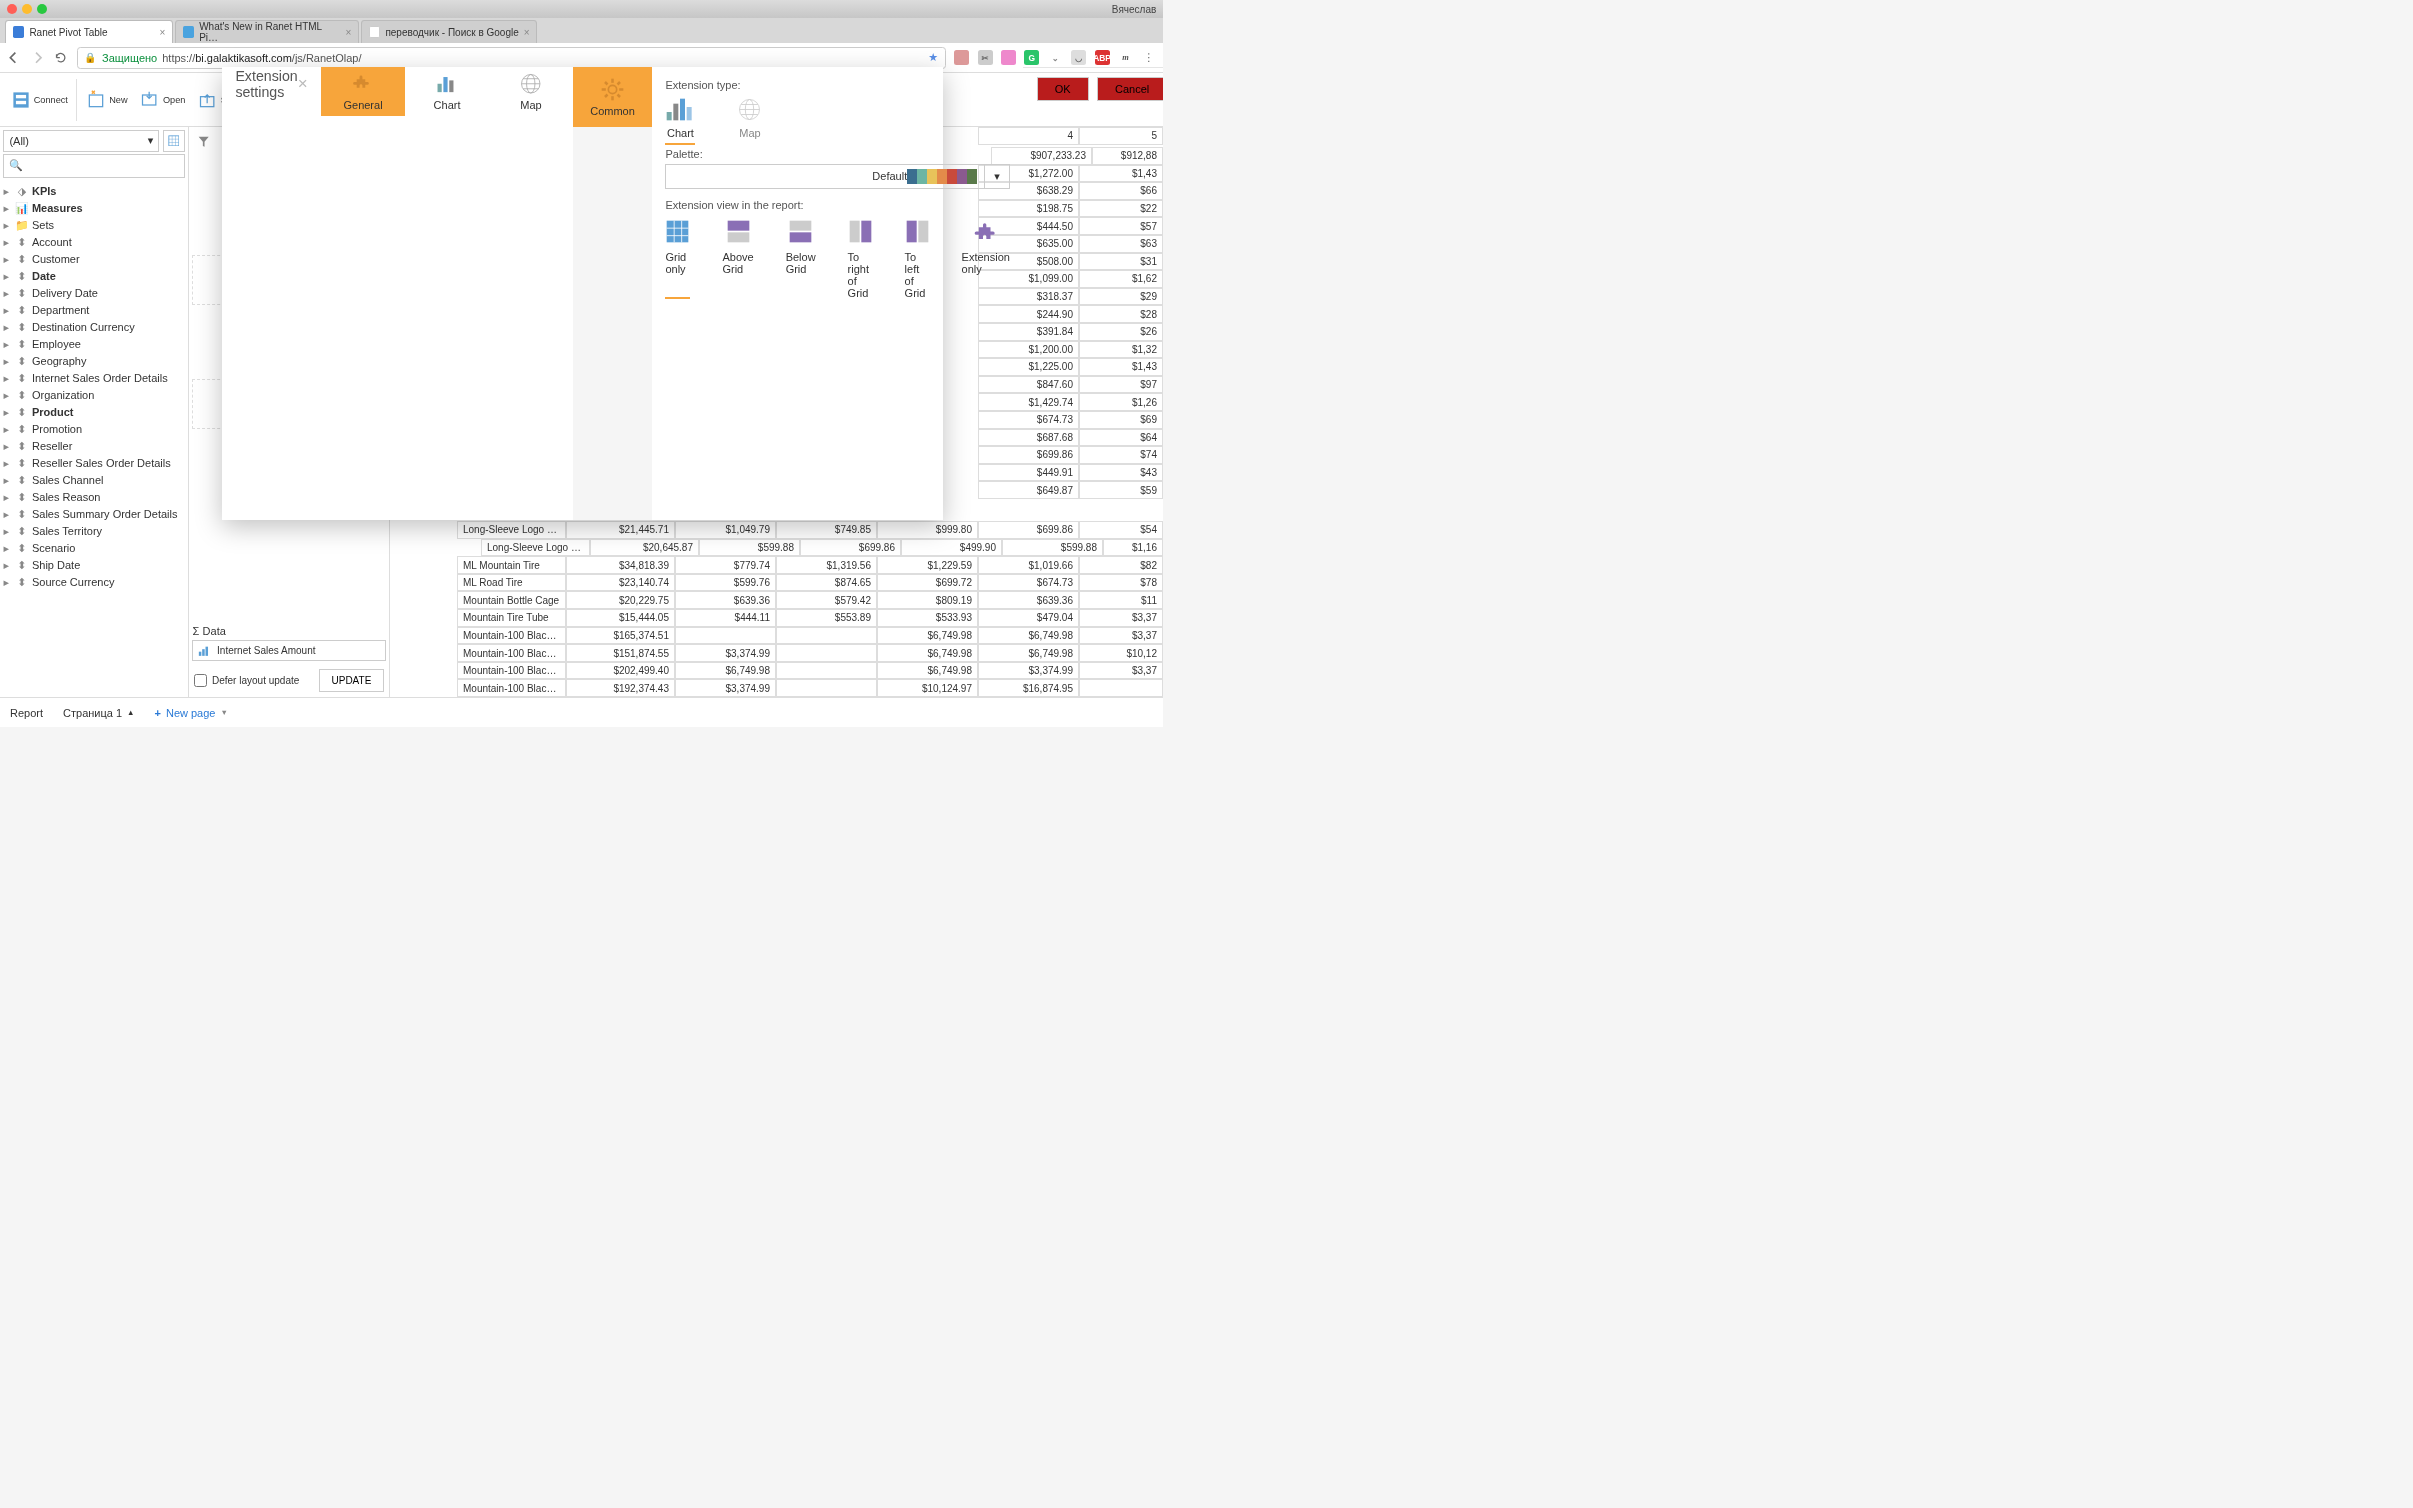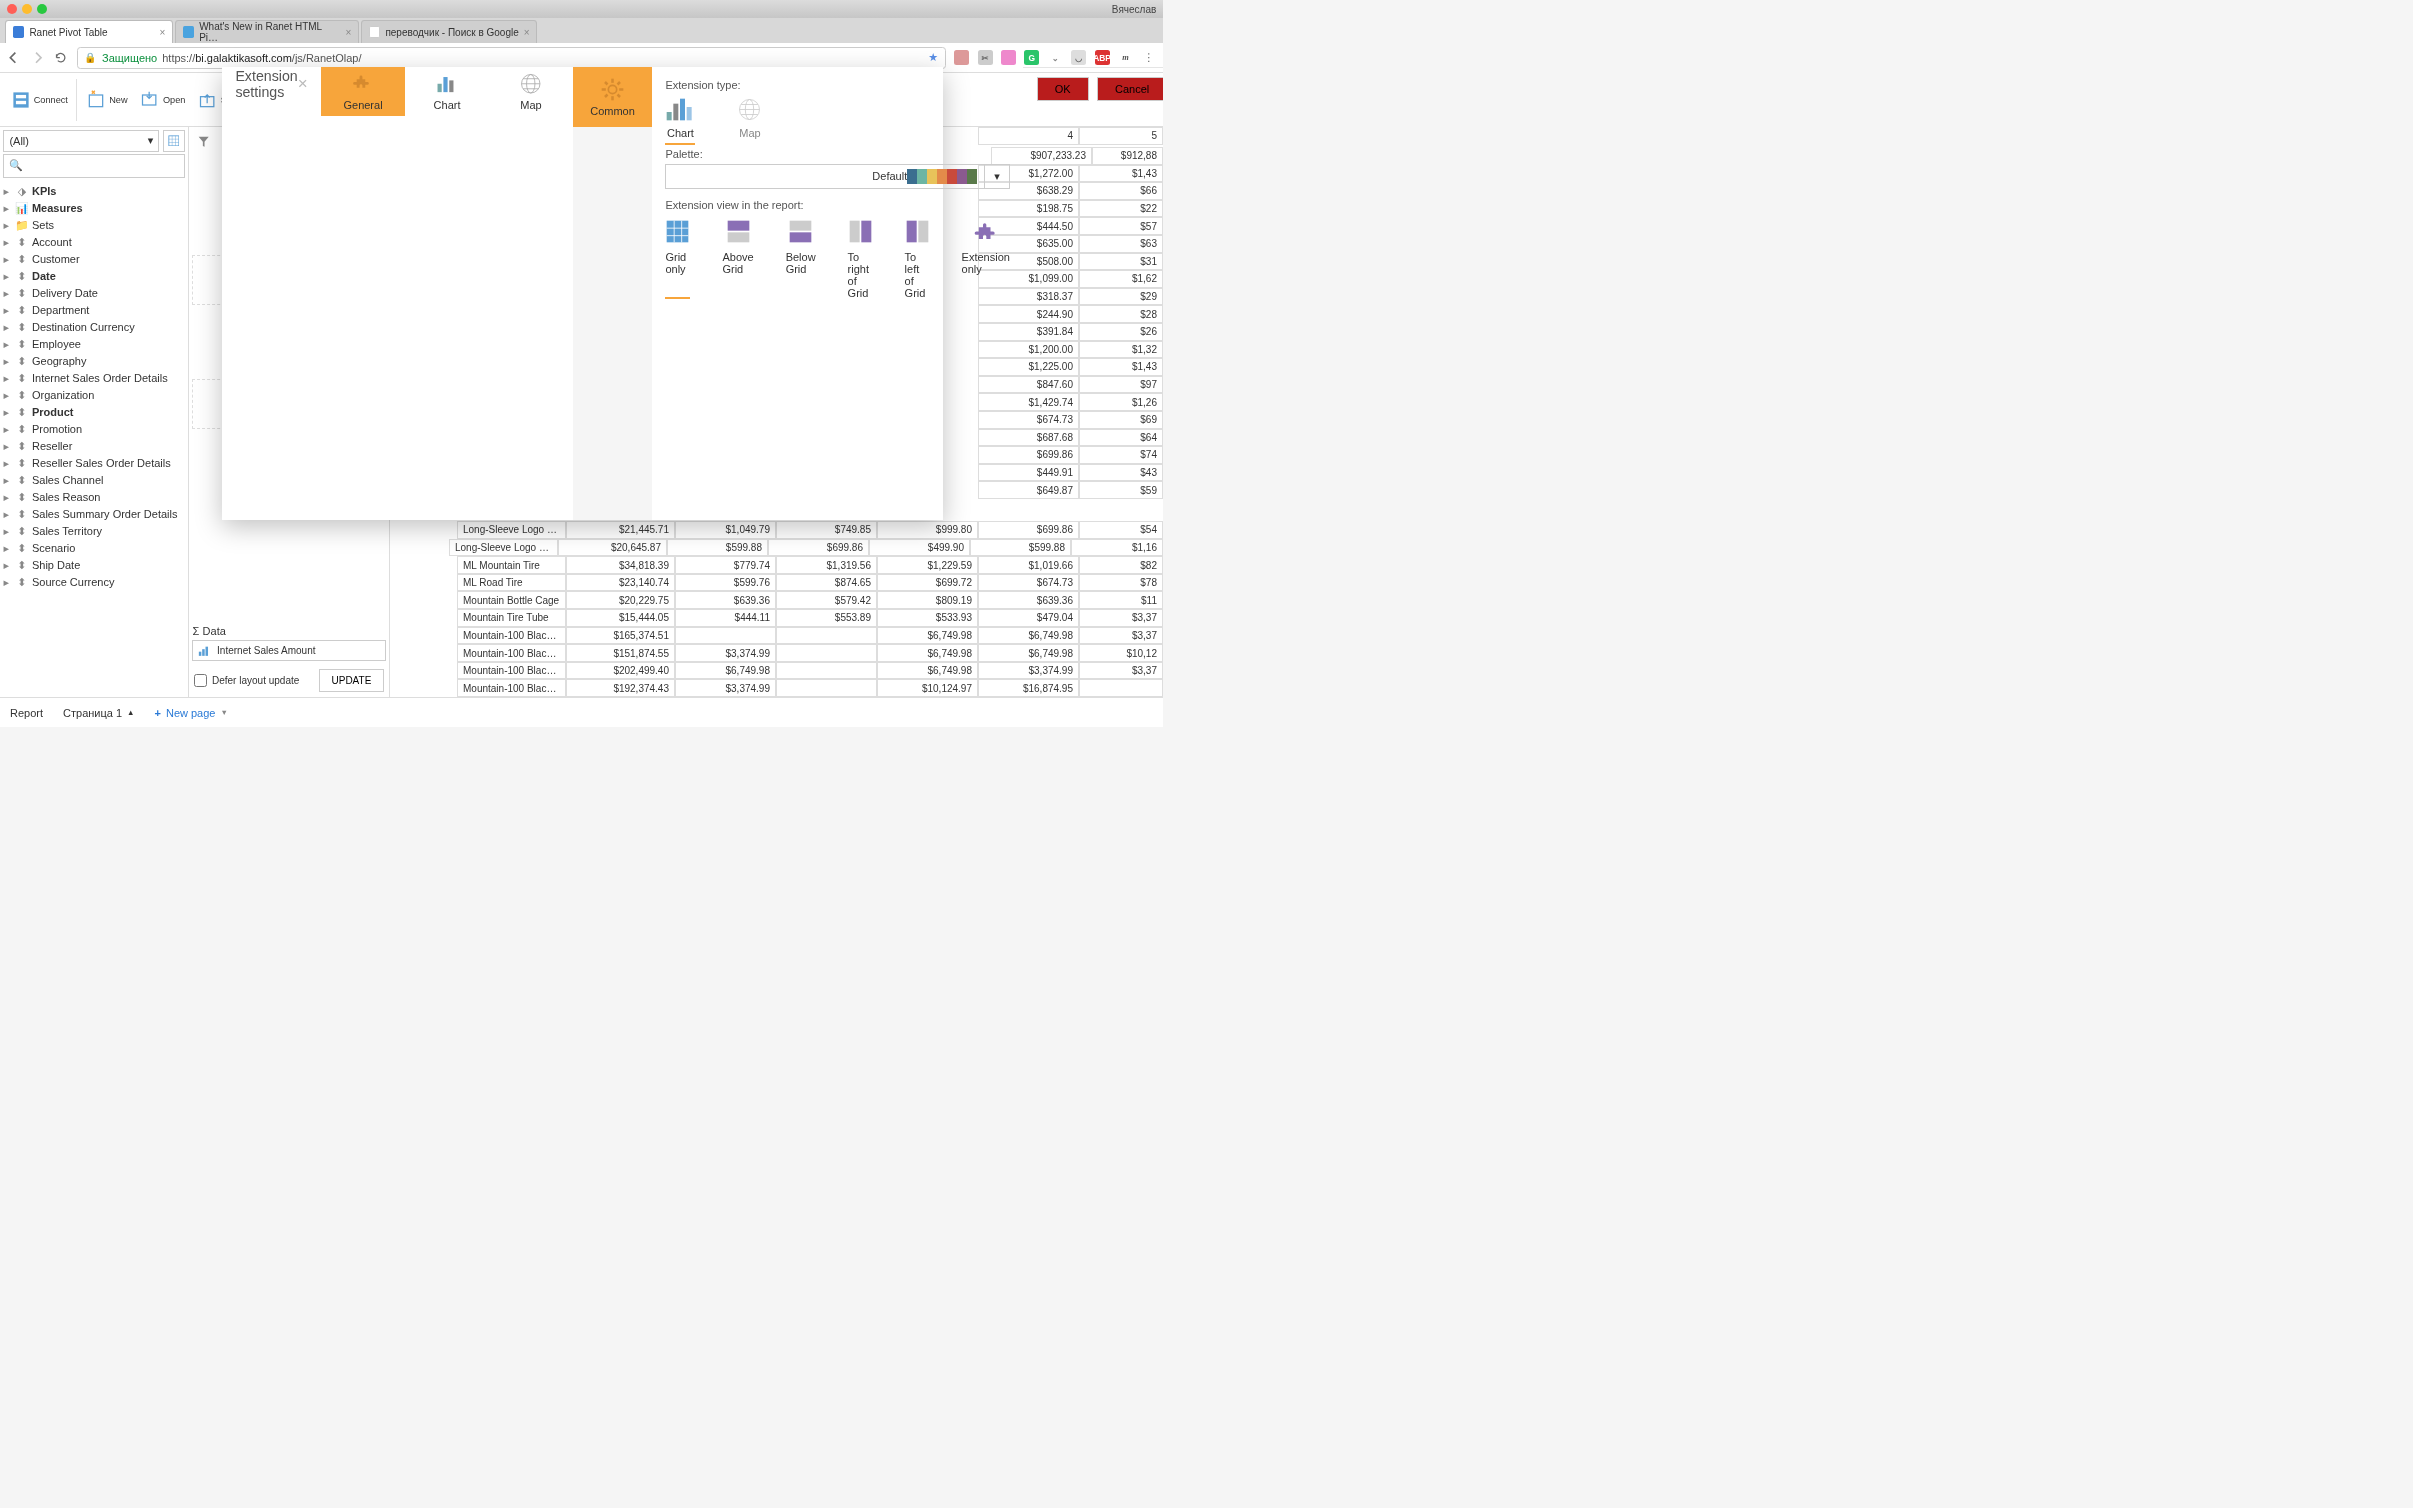--- a/index.html
+++ b/index.html
@@ -608,21 +608,21 @@
           <div class="gcell" style="width:101px">$699.86</div>
           <div class="gcell" style="width:84px">$54</div>
         </div>
         <div class="grow">
           <div class="gcell gname">Long-Sleeve Logo …</div>
           <div class="gcell" style="width:109px">$20,645.87</div>
           <div class="gcell" style="width:101px">$599.88</div>
           <div class="gcell" style="width:101px">$699.86</div>
           <div class="gcell" style="width:101px">$499.90</div>
           <div class="gcell" style="width:101px">$599.88</div>
-          <div class="gcell" style="width:92px">$1,16</div>
+          <div class="gcell" style="width:60px">$1,16</div>
         </div>
         <div class="grow">
           <div class="gcell gname">ML Mountain Tire</div>
           <div class="gcell" style="width:109px">$34,818.39</div>
           <div class="gcell" style="width:101px">$779.74</div>
           <div class="gcell" style="width:101px">$1,319.56</div>
           <div class="gcell" style="width:101px">$1,229.59</div>
           <div class="gcell" style="width:101px">$1,019.66</div>
           <div class="gcell" style="width:84px">$82</div>
         </div>

